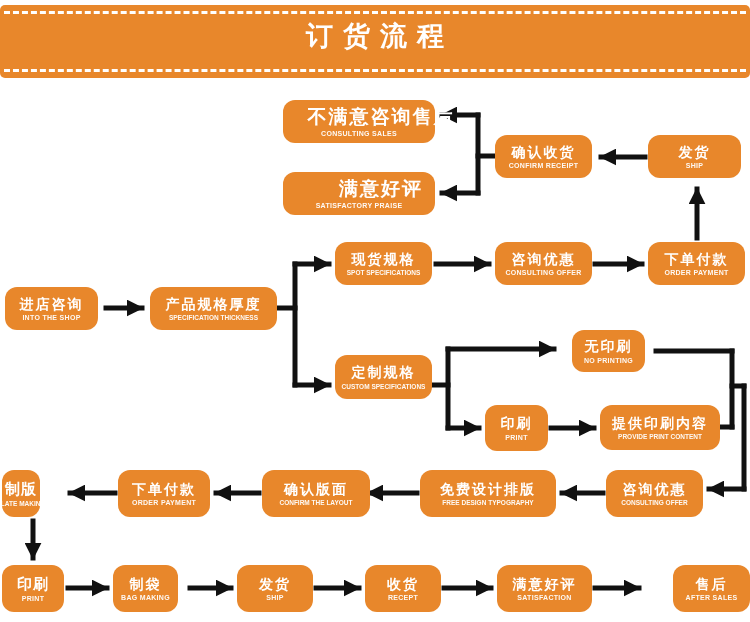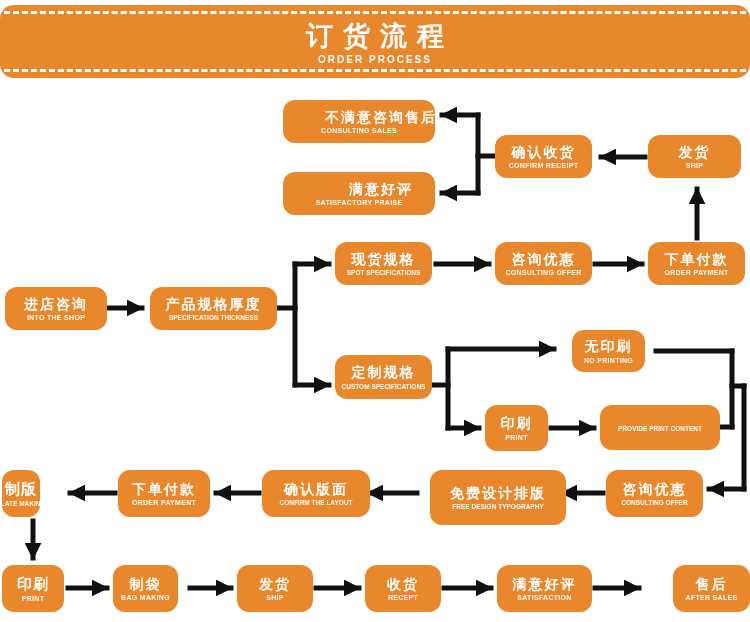--- a/index.html
+++ b/index.html
@@ -3,56 +3,55 @@
 <meta charset="utf-8">
 <style>
   html,body{margin:0;padding:0;background:#ffffff;}
   .canvas{
     position:relative;width:750px;height:622px;background:#ffffff;overflow:hidden;
     font-family:"Liberation Sans", sans-serif;
   }
   
   .banner{
     position:absolute;left:0;top:5px;width:750px;height:73px;
-    background:#E8872B;border-radius:14px;
+    background:#E8872B;border-radius:5px;
   }
   .banner .dash{position:absolute;left:4px;right:4px;height:0;border-top:3px dashed #ffffff;}
   .dash-top{top:6px;}
   .dash-bottom{bottom:6px;}
   .banner-title{
     position:absolute;top:13px;left:0;width:100%;text-align:center;
     color:#ffffff;font-size:27px;font-weight:bold;letter-spacing:10px;text-indent:10px;
   }
   .banner-subtitle{
     position:absolute;top:49px;left:0;width:100%;text-align:center;
     color:#ffffff;font-size:10px;font-weight:bold;letter-spacing:2px;
   }
   
   .node{
     position:absolute;background:#E8872B;border-radius:12px;
     display:flex;flex-direction:column;align-items:center;justify-content:center;
     color:#ffffff;text-align:center;
   }
   .node .zh{font-size:14px;font-weight:bold;letter-spacing:2px;white-space:nowrap;line-height:1.15;}
   .node .en{font-size:7px;font-weight:bold;letter-spacing:0.3px;white-space:nowrap;margin-top:2px;opacity:.95;}
-  .node.zh-lg .zh{font-size:14px;margin-left:44px;}
+  .node.zh-lg .zh{font-size:19px;margin-left:44px;}
   .node.zh-sm .zh{font-size:15px;letter-spacing:1px;}
   .node.en-sm .en{font-size:6.5px;letter-spacing:0;}
   
   .arrows{position:absolute;left:0;top:0;width:750px;height:622px;pointer-events:none;}
 </style>
 </head>
 <body>
 
 <div class="canvas">
 
   <div class="banner">
     <div class="dash dash-top"></div>
     <div class="banner-title">订货流程</div>
-    <div class="banner-subtitle">ORDER PROCESS</div>
     <div class="dash dash-bottom"></div>
   </div>
 
   <svg class="arrows" viewBox="0 0 750 622">
     <defs>
       <marker id="ah" viewBox="0 0 10 10" refX="9" refY="5" markerWidth="3.4" markerHeight="3.4" orient="auto-start-reverse" markerUnits="strokeWidth">
         <path d="M0,0 L10,5 L0,10 z" fill="#111111"></path>
       </marker>
     </defs>
     <g stroke="#111111" stroke-width="5" stroke-linecap="square" fill="none">
@@ -114,21 +113,21 @@
     <span class="en">SATISFACTORY PRAISE</span>
   </div>
   <div class="node" style="left:495px;top:135px;width:97px;height:43px">
     <span class="zh">确认收货</span>
     <span class="en">CONFIRM RECEIPT</span>
   </div>
   <div class="node" style="left:648px;top:135px;width:93px;height:43px">
     <span class="zh">发货</span>
     <span class="en">SHIP</span>
   </div>
-  <div class="node" style="left:5px;top:287px;width:102px;height:43px">
+  <div class="node" style="left:5px;top:287px;width:93px;height:43px">
     <span class="zh">进店咨询</span>
     <span class="en">INTO THE SHOP</span>
   </div>
   <div class="node en-sm" style="left:150px;top:287px;width:127px;height:43px">
     <span class="zh">产品规格厚度</span>
     <span class="en">SPECIFICATION THICKNESS</span>
   </div>
   <div class="node en-sm" style="left:335px;top:242px;width:97px;height:43px">
     <span class="zh">现货规格</span>
     <span class="en">SPOT SPECIFICATIONS</span>
@@ -147,35 +146,36 @@
   </div>
   <div class="node" style="left:572px;top:330px;width:73px;height:42px">
     <span class="zh">无印刷</span>
     <span class="en">NO PRINTING</span>
   </div>
   <div class="node" style="left:485px;top:405px;width:63px;height:46px">
     <span class="zh">印刷</span>
     <span class="en">PRINT</span>
   </div>
   <div class="node en-sm" style="left:600px;top:405px;width:120px;height:45px">
+    <span class="zh">提供印刷内容</span>
     <span class="en">PROVIDE PRINT CONTENT</span>
   </div>
   <div class="node zh-sm en-sm" style="left:2px;top:470px;width:38px;height:47px">
     <span class="zh">制版</span>
     <span class="en">PLATE MAKING</span>
   </div>
   <div class="node" style="left:118px;top:470px;width:92px;height:47px">
     <span class="zh">下单付款</span>
     <span class="en">ORDER PAYMENT</span>
   </div>
   <div class="node en-sm" style="left:262px;top:470px;width:108px;height:47px">
     <span class="zh">确认版面</span>
     <span class="en">CONFIRM THE LAYOUT</span>
   </div>
-  <div class="node en-sm" style="left:430px;top:470px;width:136px;height:55px">
+  <div class="node en-sm" style="left:420px;top:470px;width:136px;height:47px">
     <span class="zh">免费设计排版</span>
     <span class="en">FREE DESIGN TYPOGRAPHY</span>
   </div>
   <div class="node en-sm" style="left:606px;top:470px;width:97px;height:47px">
     <span class="zh">咨询优惠</span>
     <span class="en">CONSULTING OFFER</span>
   </div>
   <div class="node zh-sm" style="left:2px;top:565px;width:62px;height:47px">
     <span class="zh">印刷</span>
     <span class="en">PRINT</span>

